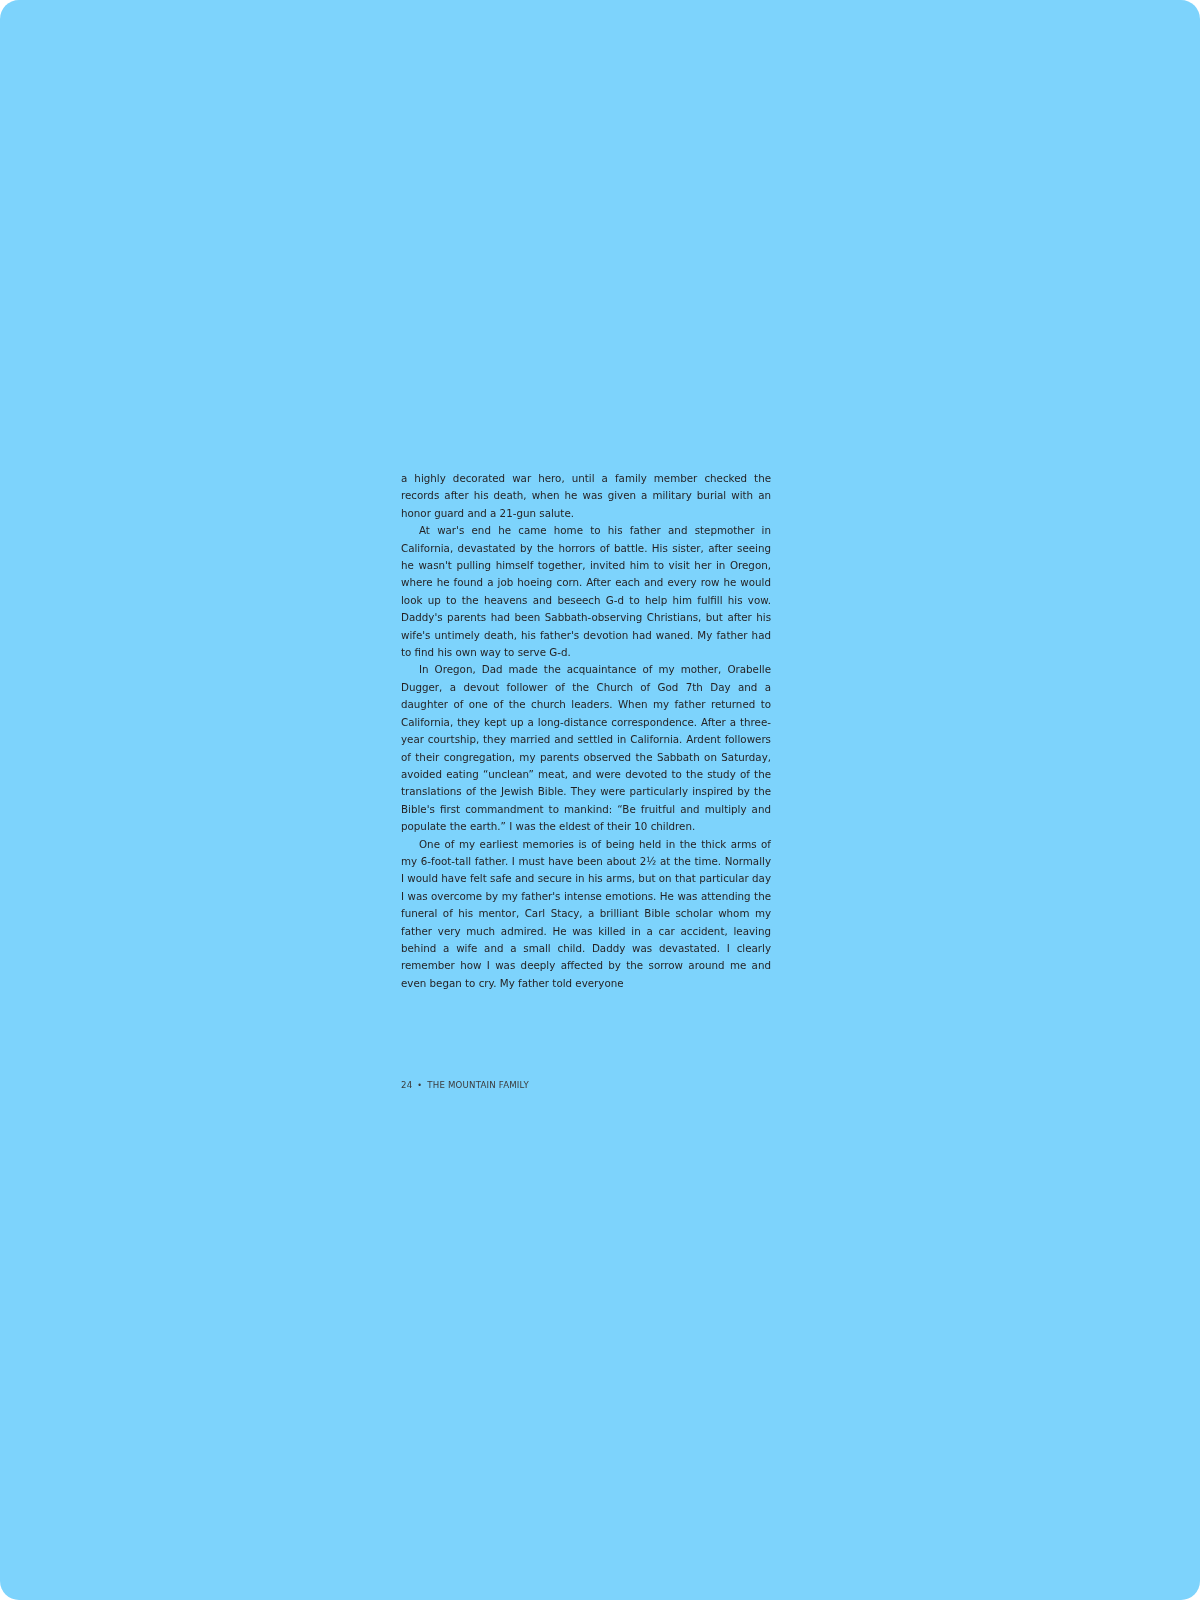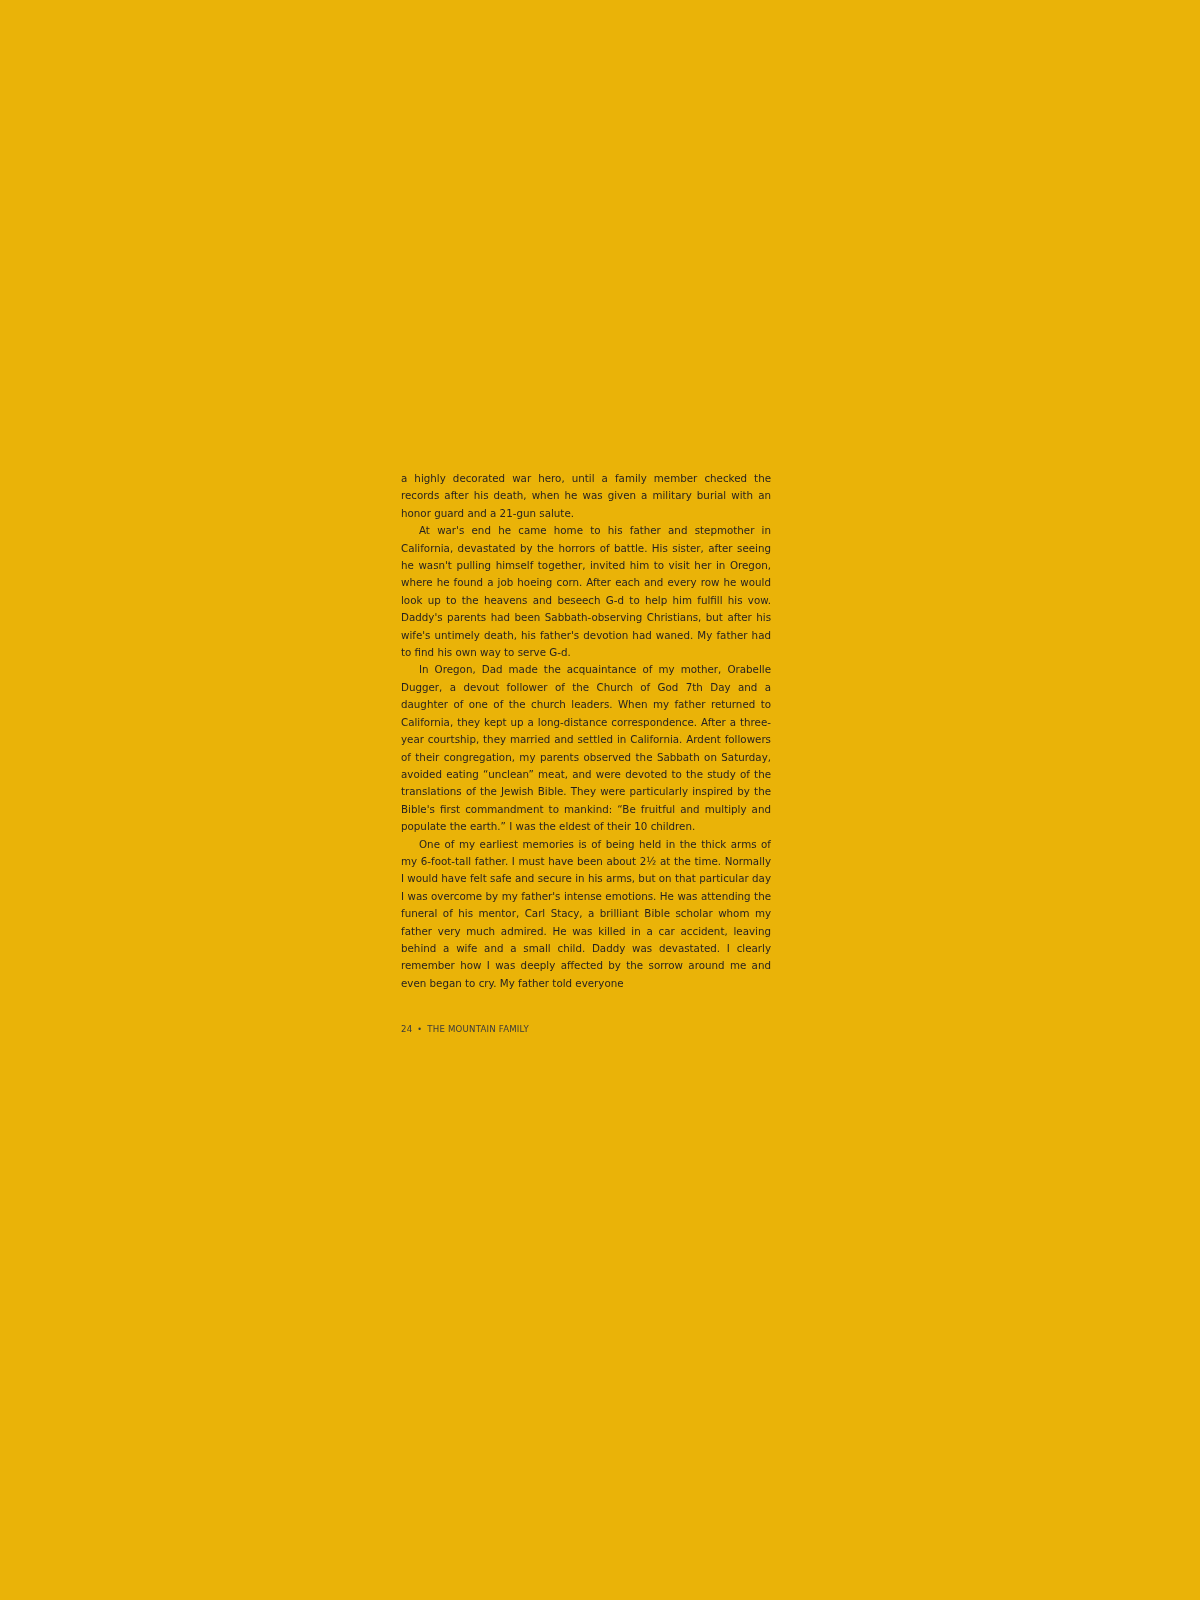--- a/index.html
+++ b/index.html
@@ -4,22 +4,23 @@
 <style>
   html, body {
     margin: 0;
     padding: 0;
     background: #ffffff;
   }
   .page {
     position: relative;
     width: 1200px;
     height: 1600px;
-    background: #eab308;
+    background: #7dd3fc;
     overflow: hidden;
+    border-radius: 19px;
   }
   .text-column {
     position: absolute;
     left: 401px;
     top: 470px;
     width: 370px;
   }
   .body-text {
     font-family: "DejaVu Sans", sans-serif;
     font-size: 10.3px;
@@ -30,21 +31,21 @@
     margin: 0;
     -webkit-hyphens: none;
     hyphens: none;
   }
   .body-text + .body-text {
     text-indent: 18px;
   }
   .folio {
     position: absolute;
     left: 401px;
-    top: 1024px;
+    top: 1080px;
     font-family: "DejaVu Sans", sans-serif;
     font-size: 8.6px;
     letter-spacing: 0.2px;
     color: #3b3b3b;
     white-space: nowrap;
   }
   .folio .num {
     font-variant: normal;
   }
   .folio .sep {

